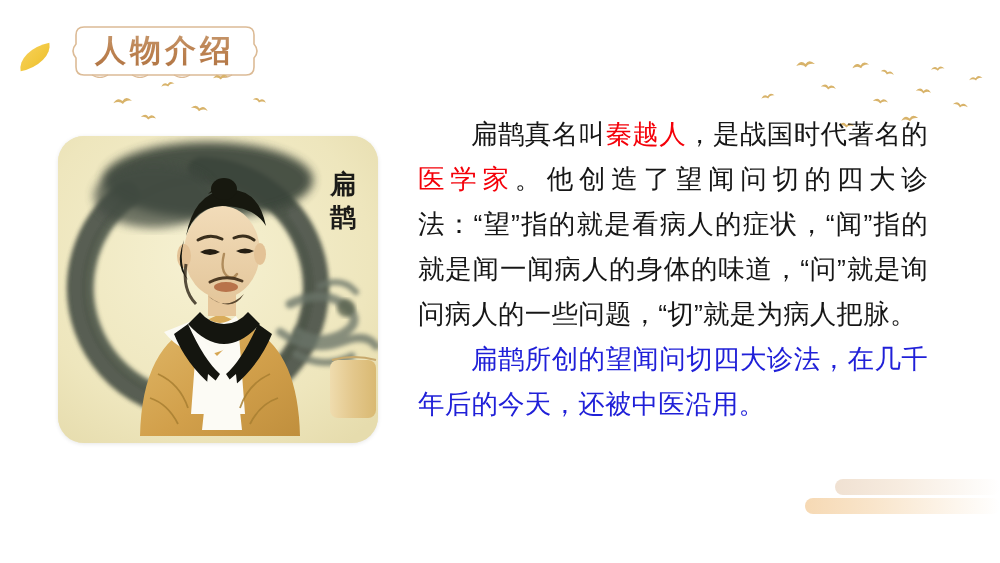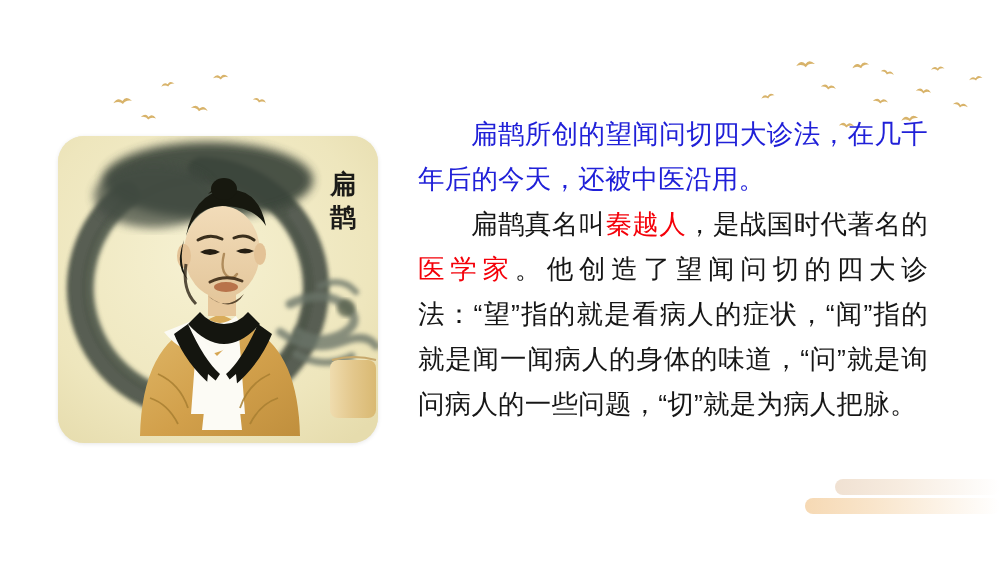--- a/index.html
+++ b/index.html
@@ -157,20 +157,33 @@
     top: 31px;
     width: 195px;
     background: linear-gradient(90deg, #f6d9b4 0%, #f9e5cb 35%, #ffffff 100%);
   }
 </style>
 </head>
 <body>
 
 <div class="slide">
 
+  <div class="title-area">
+    <div class="leaf"></div>
+    <div class="title-frame">
+      <svg viewBox="0 0 190 54" xmlns="http://www.w3.org/2000/svg">
+        <path d="M14 3 L176 3 Q184 3 184 11 L184 20 Q190 27 184 34 L184 43 Q184 51 176 51 L14 51 Q6 51 6 43 L6 34 Q0 27 6 20 L6 11 Q6 3 14 3 Z" fill="none" stroke="#dcbb96" stroke-width="1.6"></path>
+        <path d="M22 51 q8 5 16 0" fill="none" stroke="#dcbb96" stroke-width="1.3"></path>
+        <path d="M62 51 q8 5 16 0" fill="none" stroke="#dcbb96" stroke-width="1.3"></path>
+        <path d="M104 51 q8 5 16 0" fill="none" stroke="#dcbb96" stroke-width="1.3"></path>
+        <path d="M146 51 q8 5 16 0" fill="none" stroke="#dcbb96" stroke-width="1.3"></path>
+      </svg>
+      <div class="title-text">人物介绍</div>
+    </div>
+  </div>
 
   <div class="birds">
       <div class="bird" style="left: 112px; top: 95px; transform: rotate(-8deg);">
         <svg width="20.9" height="11" viewBox="0 0 20 9">
           <path d="M1 6 Q6 0 10 5 Q14 0 19 6 Q13 4 10 8 Q7 4 1 6 Z" fill="#d8b36a"></path>
         </svg>
       </div>
       <div class="bird" style="left: 140px; top: 112px; transform: rotate(6deg);">
         <svg width="17.099999999999998" height="9" viewBox="0 0 20 9">
           <path d="M1 6 Q6 0 10 5 Q14 0 19 6 Q13 4 10 8 Q7 4 1 6 Z" fill="#d8b36a"></path>
@@ -352,22 +365,22 @@
       <path d="M150 160 q18 16 36 -2 q-12 20 -36 2 z" fill="#4a3a24" opacity="0.9"></path>
       <path d="M128 128 q-4 26 10 40" stroke="#2d2417" stroke-width="3" fill="none" opacity="0.8"></path>
     </svg>
     <div class="portrait-caption">
       <span>扁</span>
       <span>鹊</span>
     </div>
   </div>
 
   <div class="body-text">
+    <p class="para"><span style="color: rgb(22, 22, 22);">扁鹊真名叫</span><span style="color: rgb(244, 0, 9);">秦越人</span><span style="color: rgb(22, 22, 22);">，是战国时代著名的</span><span style="color: rgb(244, 0, 9);">医学家</span><span style="color: rgb(22, 22, 22);">。他创造了望闻问切的四大诊法：“望”指的就是看病人的症状，“闻”指的就是闻一闻病人的身体的味道，“问”就是询问病人的一些问题，“切”就是为病人把脉。</span></p>
     <p class="para para-blue"><span style="color: rgb(32, 32, 216);">扁鹊所创的望闻问切四大诊法，在几千年后的今天，还被中医沿用。</span></p>
-    <p class="para"><span style="color: rgb(22, 22, 22);">扁鹊真名叫</span><span style="color: rgb(244, 0, 9);">秦越人</span><span style="color: rgb(22, 22, 22);">，是战国时代著名的</span><span style="color: rgb(244, 0, 9);">医学家</span><span style="color: rgb(22, 22, 22);">。他创造了望闻问切的四大诊法：“望”指的就是看病人的症状，“闻”指的就是闻一闻病人的身体的味道，“问”就是询问病人的一些问题，“切”就是为病人把脉。</span></p>
   </div>
 
   <div class="deco-bars">
     <div class="bar bar-top"></div>
     <div class="bar bar-bottom"></div>
   </div>
 
 </div>
 
 </body></html>

